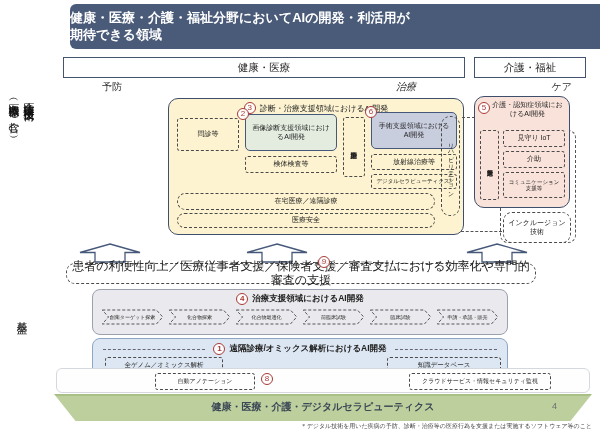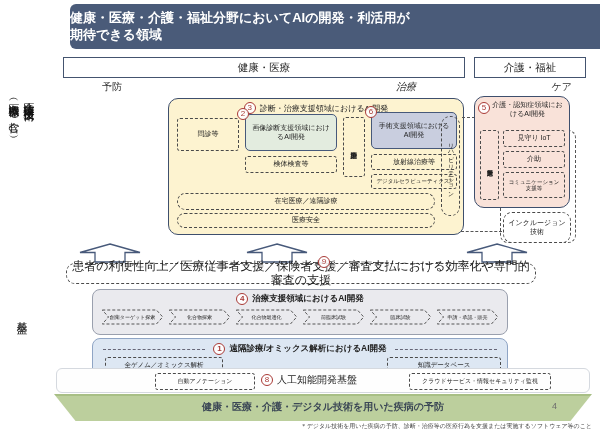--- a/index.html
+++ b/index.html
@@ -167,25 +167,24 @@
       <span style="flex:1;border-top:1px dashed #667;margin:0 10px 0 4px;"></span>
     </div>
     <div class="abs dashed t65" style="left:12px;top:18px;width:118px;height:16px;background:#dde7f3;">全ゲノム／オミックス解析</div>
     <div class="abs dashed t65" style="left:294px;top:18px;width:114px;height:16px;background:#dde7f3;">知識データベース</div>
   </div>
 
   <div class="abs" style="left:56px;top:368px;width:534px;height:25px;background:#fefefe;border:1px solid #d5d9df;border-radius:6px;">
     <div class="abs dashed t6" style="left:98px;top:4px;width:100px;height:17px;">自動アノテーション</div>
     <div class="abs titlerow" style="left:204px;top:4px;font-size:10px;">
       <span class="num">8</span>
-      <span>人工知能開発基盤</span>
     </div>
     <div class="abs dashed t6" style="left:352px;top:4px;width:142px;height:17px;">クラウドサービス・情報セキュリティ監視</div>
   </div>
 
   <div class="abs" style="left:54px;top:394px;width:538px;height:27px;background:linear-gradient(#a8bf85 0 2px,#bccf9d 2px);clip-path:polygon(0 0,100% 0,96% 100%,4% 100%);">
-    <div style="text-align:center;font-size:10px;font-weight:bold;color:#3c4856;padding-top:6px;">健康・医療・介護・デジタル技術を用いた疾病の予防</div>
+    <div style="text-align:center;font-size:10px;font-weight:bold;color:#3c4856;padding-top:6px;">健康・医療・介護・デジタルセラピューティクス</div>
   </div>
   <div class="abs" style="left:552px;top:401px;font-size:9px;color:#6d6d6d;">4</div>
 
   <div class="abs" style="left:210px;top:422px;width:382px;text-align:right;font-size:6px;color:#444;">＊デジタル技術を用いた疾病の予防、診断・治療等の医療行為を支援または実施するソフトウェア等のこと</div>
 
 </div>
 
 </body></html>

